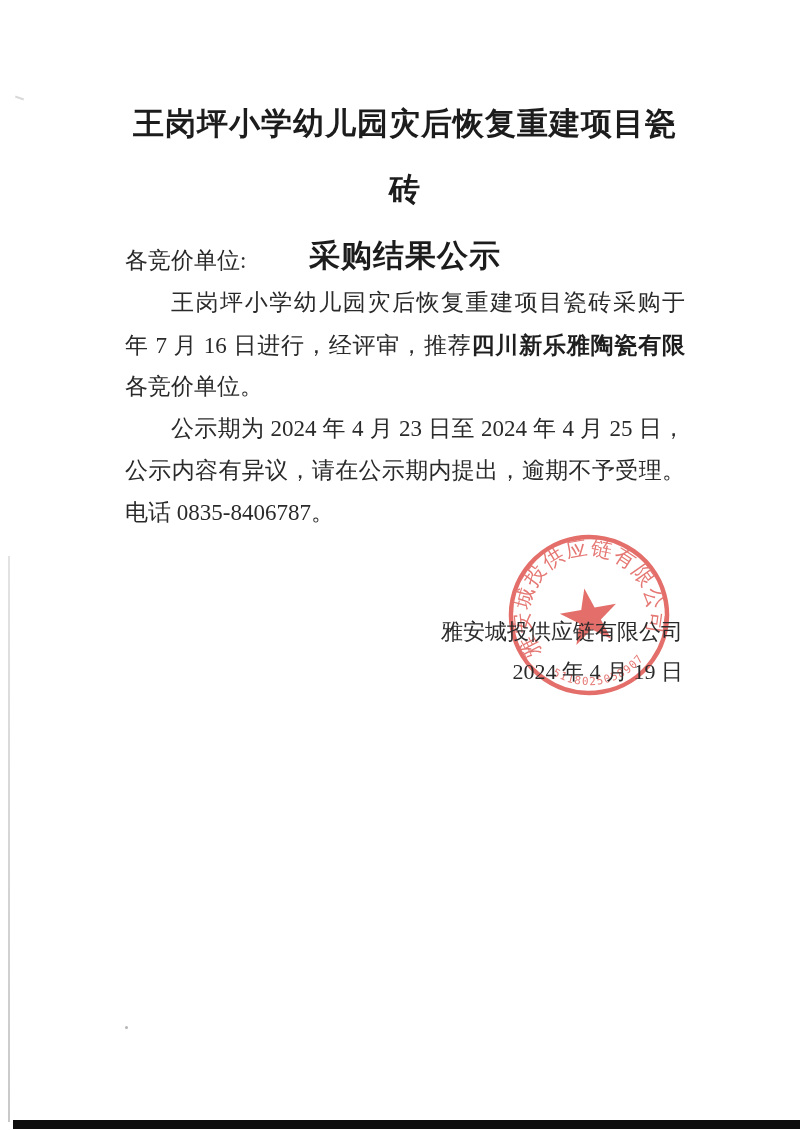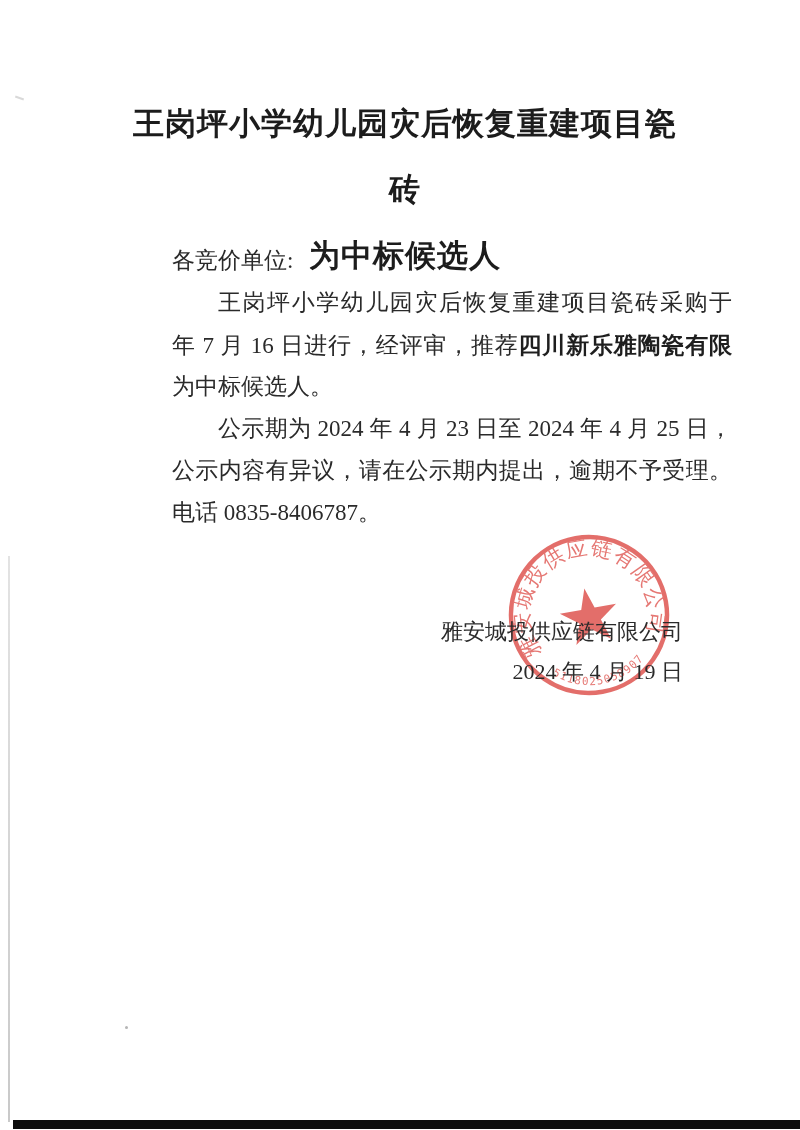--- a/index.html
+++ b/index.html
@@ -22,21 +22,20 @@
     color:#1c1c1c;
     letter-spacing:1px;
   }
   
   .body-block{
     position:absolute;
     left:125px;top:240px;width:560px;
     font-size:23px;
     line-height:42px;
     color:#2a2a2a;
-    margin-left:47px;
   }
   .bl{height:42px;white-space:nowrap;}
   .fill{
     white-space:normal;
     text-align:justify;
     text-align-last:justify;
     overflow:hidden;
   }
   .indent{text-indent:46px;}
   .winner{
@@ -84,29 +83,29 @@
     background:#d9d9d9;transform:rotate(20deg);z-index:4;
   }
 </style>
 </head>
 <body>
 
 <div class="page">
 
   <div class="title-block">
     <div>王岗坪小学幼儿园灾后恢复重建项目瓷砖</div>
-    <div>为中标候选人</div>
+    <div>采购结果公示</div>
   </div>
 
   <div class="body-block">
     <div class="bl">各竞价单位:</div>
 
     <div class="bl fill indent">王岗坪小学幼儿园灾后恢复重建项目瓷砖采购于 2024</div>
     <div class="bl fill"><span>年 7 月 16 日进行，经评审，推荐</span><span class="winner">四川新乐雅陶瓷有限公司</span></div>
-    <div class="bl">为中标候选人。</div>
+    <div class="bl">各竞价单位。</div>
 
     <div class="bl fill indent">公示期为 2024 年 4 月 23 日至 2024 年 4 月 25 日，如对</div>
     <div class="bl fill">公示内容有异议，请在公示期内提出，逾期不予受理。投诉</div>
     <div class="bl">电话 0835-8406787。</div>
   </div>
 
   <svg class="seal" viewBox="0 0 190 190">
     <g transform="rotate(-10 95 95)">
       <circle cx="95" cy="95" r="78" fill="none" stroke-width="4.5" stroke="#dd4f4a"></circle>
       <polygon points="95,68 101.8,88.7 123.5,88.7 105.9,101.6 112.6,122.3 95,109.5 77.4,122.3 84.1,101.6 66.5,88.7 88.2,88.7" fill="#dd4f4a"></polygon>

